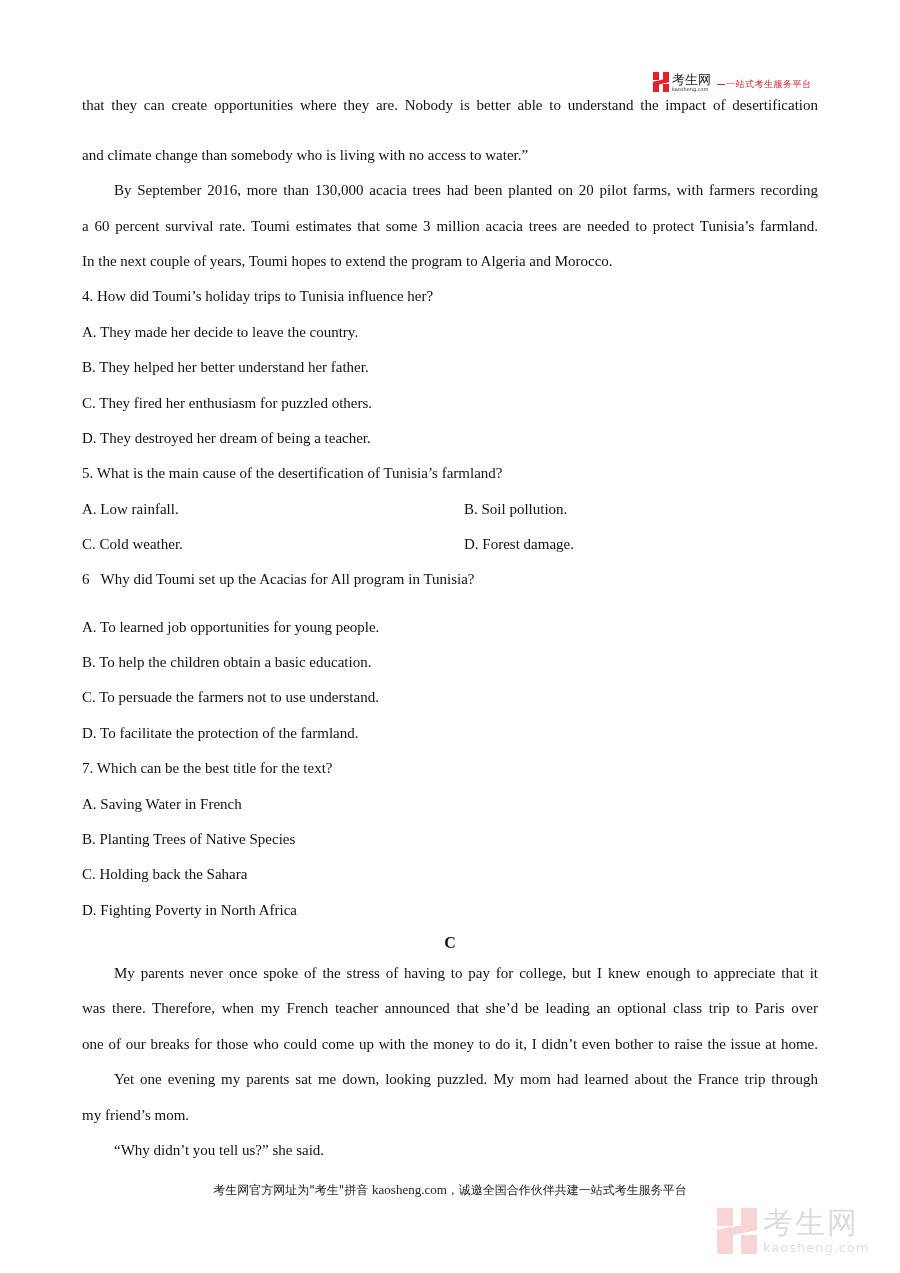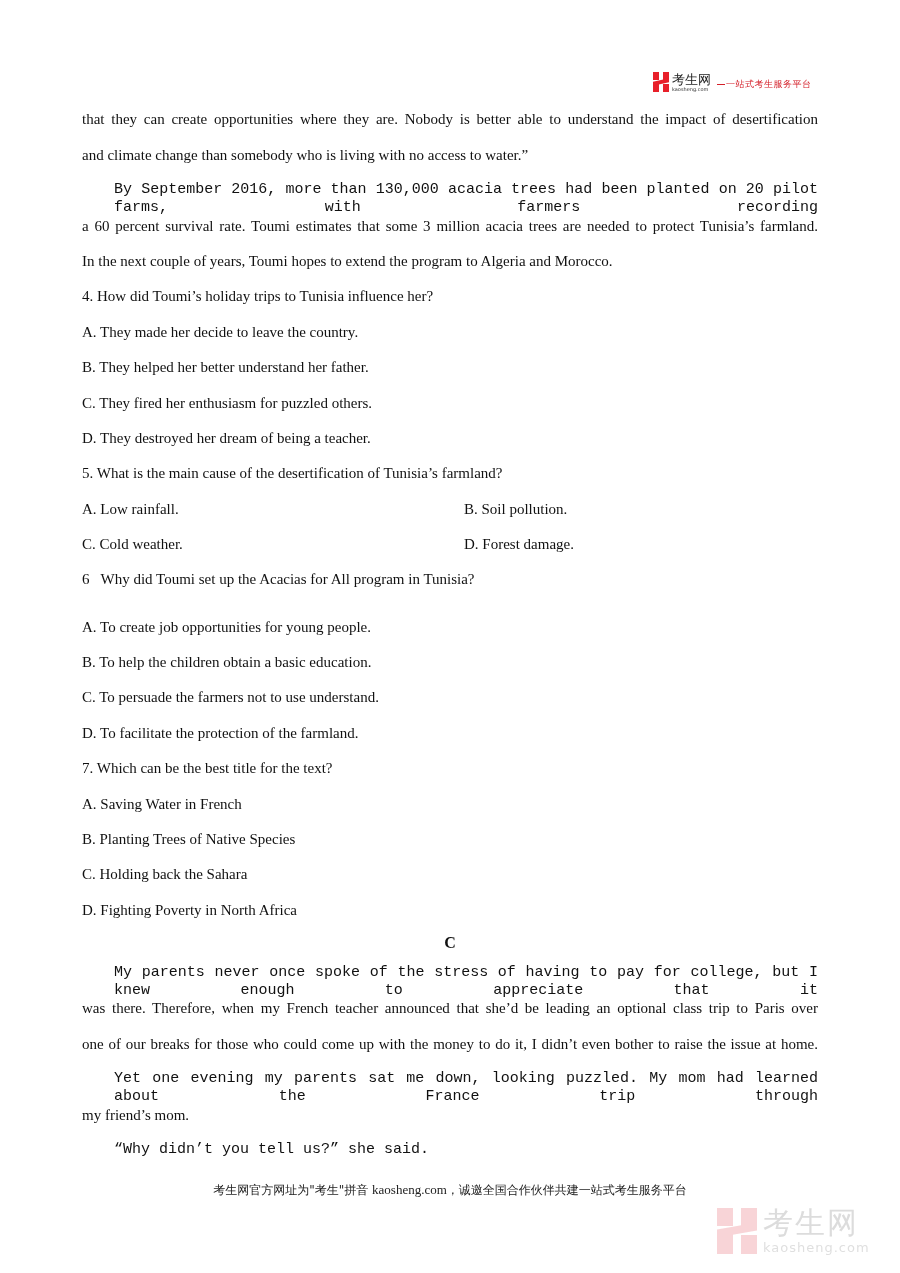--- a/index.html
+++ b/index.html
@@ -9,21 +9,21 @@
   .logo-mark { width: 16px; height: 20px; position: relative; margin-right: 3px; }
   .logo-mark .b { position: absolute; background: #e8202a; }
   .logo-text { display: flex; flex-direction: column; line-height: 1; }
   .logo-cn { font-family: "DejaVu Sans", sans-serif; font-size: 13px; color: #222; letter-spacing: 0px; }
   .logo-en { font-family: "DejaVu Sans", sans-serif; font-size: 5px; color: #333; margin-top: 1px; }
   .slogan { font-family: "DejaVu Sans", sans-serif; font-size: 9px; color: #d4202a; margin-left: 6px; margin-top: 4px; letter-spacing: 0.5px; }
   .slogan::before { content: ""; display: inline-block; width: 8px; height: 1px; background: #d4202a; vertical-align: middle; margin-right: 1px; }
 
   .line { position: absolute; left: 82px; font-size: 15px; white-space: nowrap; line-height: 18px; }
   .just { width: 736px; text-align: justify; text-align-last: justify; white-space: normal; }
-  .indent { left: 114px; font-family: Liberation Mono, monospace; }
+  .indent { left: 114px; }
   .just.indent { width: 704px; }
   .col2 { left: 464px; }
   .section-label { position: absolute; left: 0; width: 900px; text-align: center; font-weight: bold; font-size: 16px; top: 934px; }
 
   .footer { position: absolute; left: 0; width: 900px; top: 1182px; text-align: center;
             font-family: "Liberation Serif", serif; font-size: 13px; color: #222; }
   .footer .cn { font-family: "DejaVu Sans", sans-serif; font-size: 12px; }
 
   .watermark { position: absolute; left: 717px; top: 1208px; display: flex; align-items: flex-start; opacity: 0.9; }
   .wm-mark { width: 40px; height: 46px; position: relative; margin-right: 6px; }
@@ -43,40 +43,40 @@
     <span class="b" style="left:10px;top:12px;width:6px;height:8px;"></span>
     <span class="b" style="left:0;top:8px;width:16px;height:4px;transform:skewY(-12deg);"></span>
   </div>
   <div class="logo-text">
     <span class="logo-cn">考生网</span>
     <span class="logo-en">kaosheng.com</span>
   </div>
   <span class="slogan">一站式考生服务平台</span>
 </div>
 
-<div class="line just" style="top:110px">that they can create opportunities where they are. Nobody is better able to understand the impact of desertification</div>
+<div class="line just" style="top:96px">that they can create opportunities where they are. Nobody is better able to understand the impact of desertification</div>
 <div class="line" style="top:146px">and climate change than somebody who is living with no access to water.”</div>
 <div class="line just indent" style="top:181px">By September 2016, more than 130,000 acacia trees had been planted on 20 pilot farms, with farmers recording</div>
 <div class="line just" style="top:217px">a 60 percent survival rate. Toumi estimates that some 3 million acacia trees are needed to protect Tunisia’s farmland.</div>
 <div class="line" style="top:252px">In the next couple of years, Toumi hopes to extend the program to Algeria and Morocco.</div>
 
 <div class="line" style="top:287px">4. How did Toumi’s holiday trips to Tunisia influence her?</div>
 <div class="line" style="top:323px">A. They made her decide to leave the country.</div>
 <div class="line" style="top:358px">B. They helped her better understand her father.</div>
 <div class="line" style="top:394px">C. They fired her enthusiasm for puzzled others.</div>
 <div class="line" style="top:429px">D. They destroyed her dream of being a teacher.</div>
 
 <div class="line" style="top:464px">5. What is the main cause of the desertification of Tunisia’s farmland?</div>
 <div class="line" style="top:500px">A. Low rainfall.</div>
 <div class="line col2" style="top:500px">B. Soil pollution.</div>
 <div class="line" style="top:535px">C. Cold weather.</div>
 <div class="line col2" style="top:535px">D. Forest damage.</div>
 
 <div class="line" style="top:570px; white-space:pre">6   Why did Toumi set up the Acacias for All program in Tunisia?</div>
-<div class="line" style="top:618px">A. To create job opportunities for young people.</div>
+<div class="line" style="top:618px">A. To learned job opportunities for young people.</div>
 <div class="line" style="top:653px">B. To help the children obtain a basic education.</div>
 <div class="line" style="top:688px">C. To persuade the farmers not to use understand.</div>
 <div class="line" style="top:724px">D. To facilitate the protection of the farmland.</div>
 
 <div class="line" style="top:759px">7. Which can be the best title for the text?</div>
 <div class="line" style="top:795px">A. Saving Water in French</div>
 <div class="line" style="top:830px">B. Planting Trees of Native Species</div>
 <div class="line" style="top:865px">C. Holding back the Sahara</div>
 <div class="line" style="top:901px">D. Fighting Poverty in North Africa</div>
 

